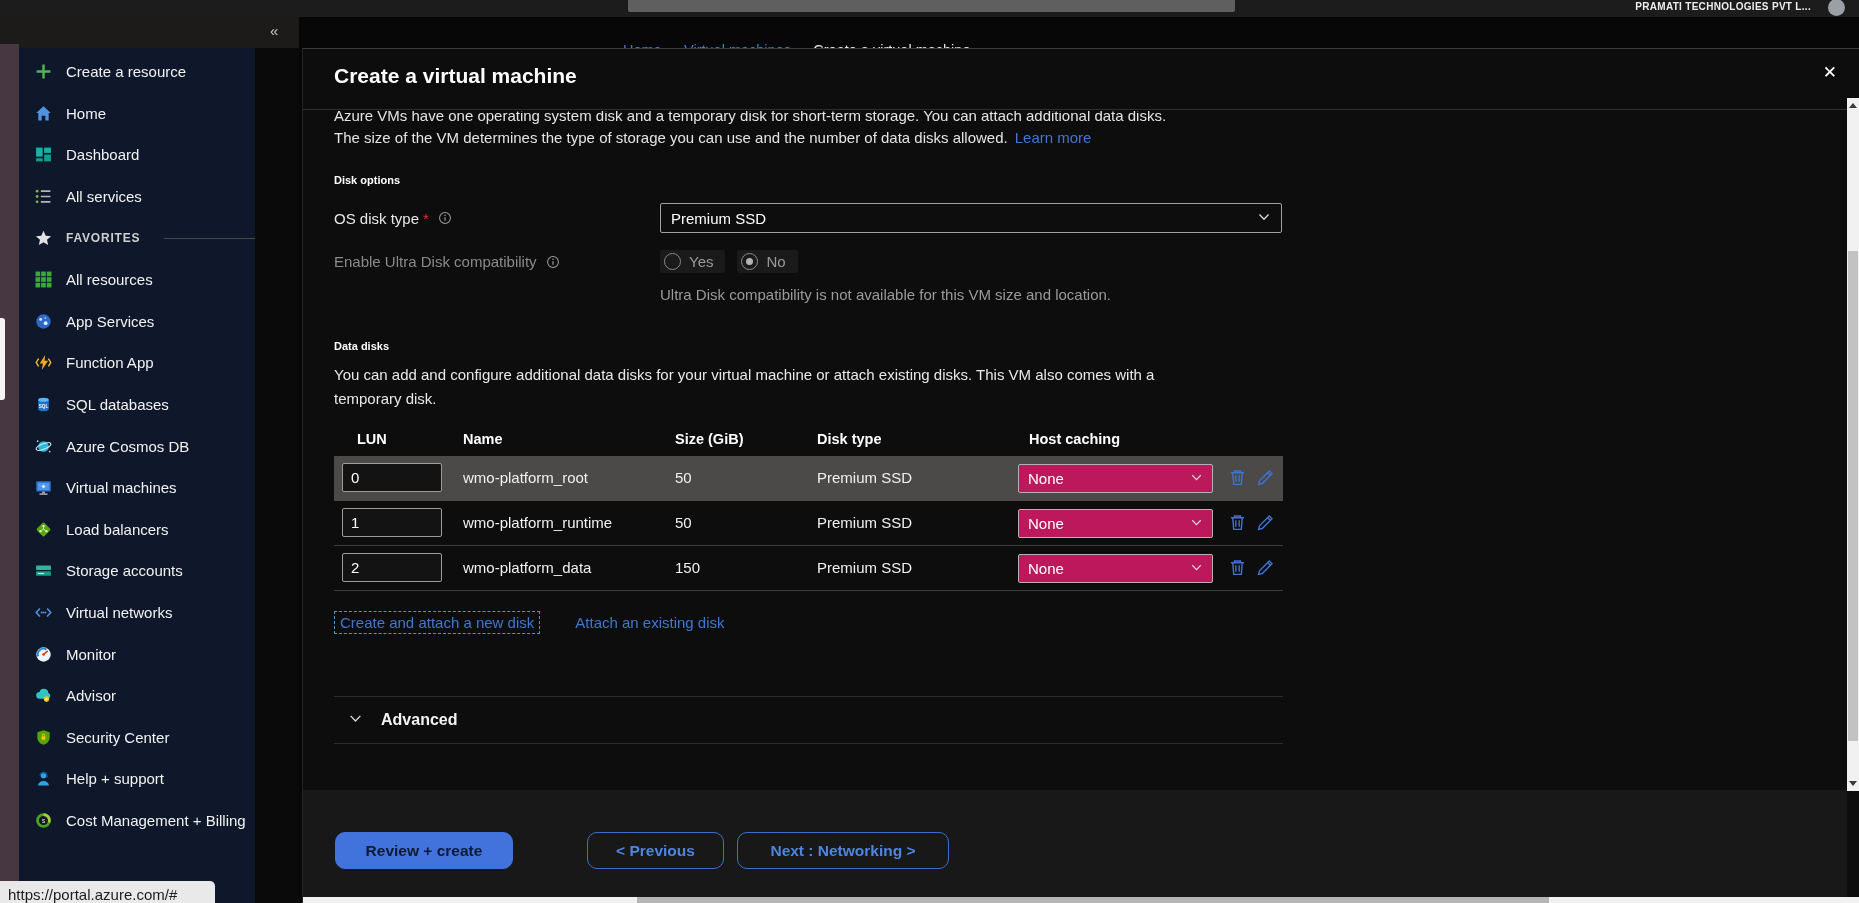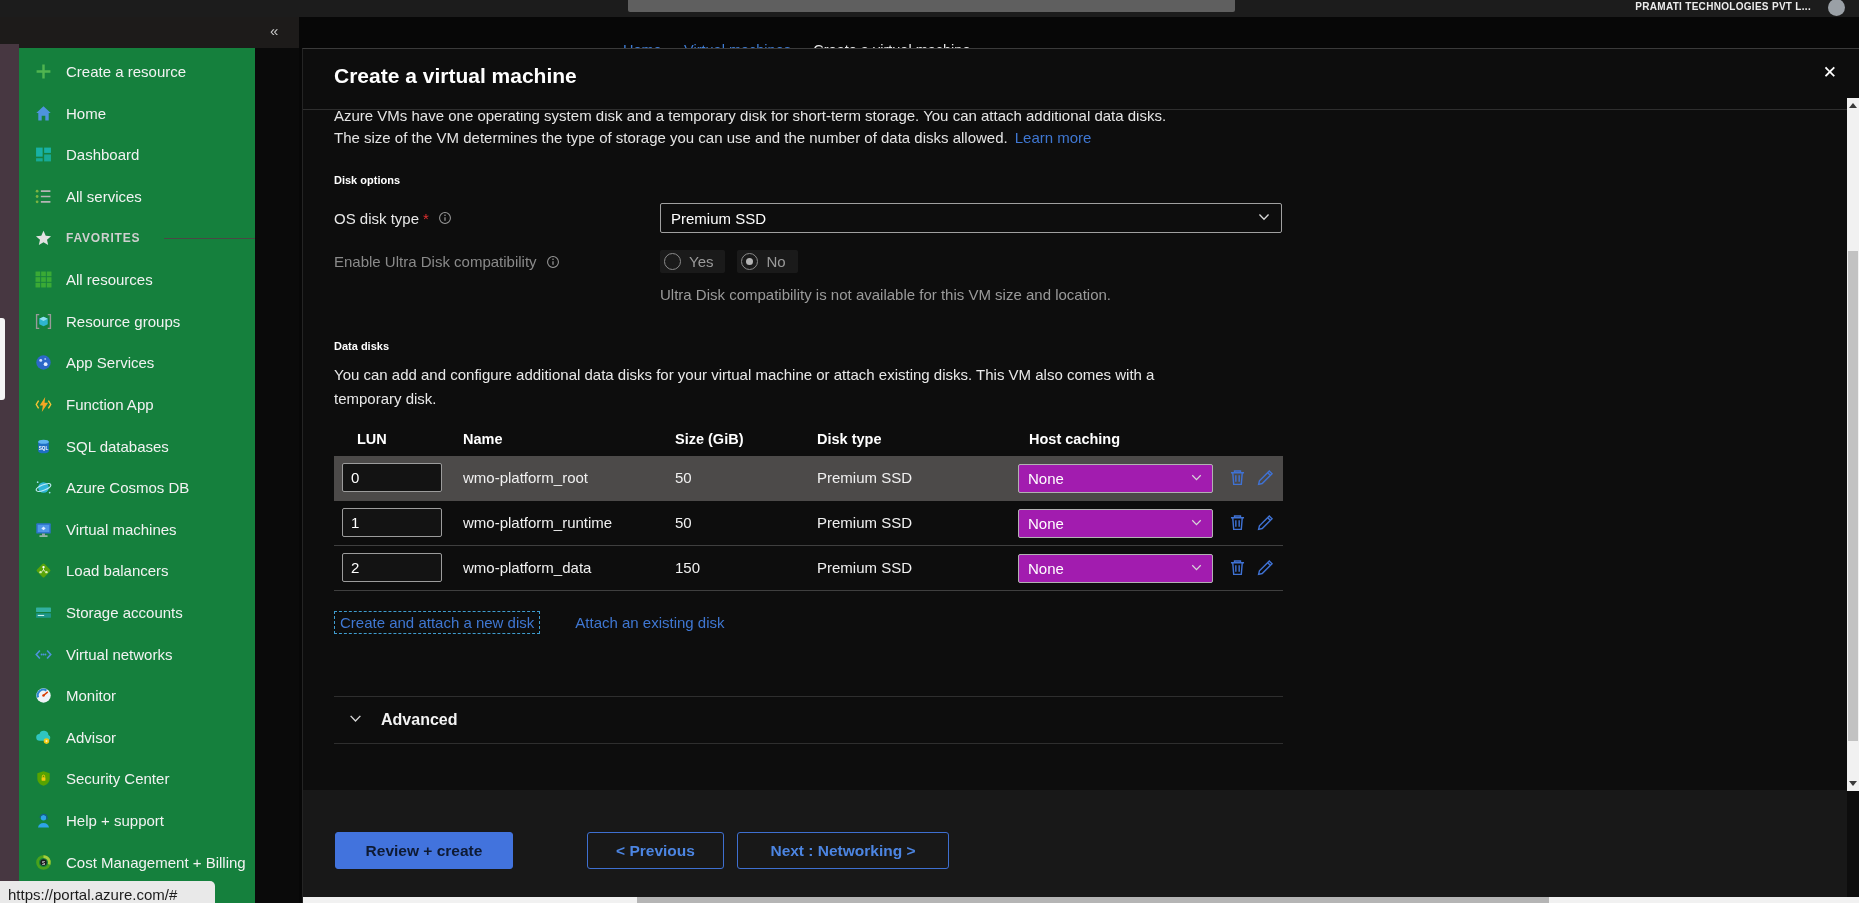--- a/index.html
+++ b/index.html
@@ -18,21 +18,21 @@
 
   
   #subband-left{position:absolute;left:0;top:17px;width:299px;height:31px;background:#1d1b1a;}
   #collapse-btn{position:absolute;left:270px;top:22px;color:#c8c8c8;font-size:15px;cursor:pointer;}
   #breadcrumb{position:absolute;left:324px;top:17px;height:31px;display:flex;align-items:center;gap:9px;font-size:14.5px;}
   .crumb-link{color:#3f7dd6;cursor:pointer;}
   .crumb-sep{color:#8a8a8a;font-size:13px;}
   .crumb-current{color:#e8e8e8;}
 
   
-  #sidebar{position:absolute;left:19px;top:48px;width:236px;bottom:0;background:#15803d;overflow:hidden;}
+  #sidebar{position:absolute;left:19px;top:48px;width:236px;bottom:0;background:#0f172a;overflow:hidden;}
   #sidebar-nav{padding-top:3px;}
   .side-item{height:41.6px;display:flex;align-items:center;padding-left:15px;gap:14px;color:#f2f2f2;font-size:15px;cursor:pointer;white-space:nowrap;}
   .side-icon{width:18px;height:18px;display:inline-flex;align-items:center;justify-content:center;flex:0 0 18px;}
   .side-icon svg{width:17px;height:17px;display:block;}
   .side-item.section{color:#cfcfcf;font-size:12px;font-weight:700;letter-spacing:.8px;cursor:default;}
   .fav-line{flex:1;height:1px;background:#4a4844;margin:0 0 0 10px;}
 
   
   #status-url{position:absolute;left:0;bottom:0;width:215px;height:22px;background:#e9e9e9;border-radius:0 5px 0 0;color:#1c1c1c;font-size:15px;line-height:21px;padding:3px 8px 0 8px;overflow:hidden;z-index:9;white-space:nowrap;}
 
@@ -68,37 +68,37 @@
   #disk-table{position:relative;width:949px;margin-top:13px;}
   .t-header{position:relative;height:30px;font-size:14.5px;font-weight:700;color:#fff;text-align:center;}
   .t-header span{position:absolute;top:5px;}
   .c-lun{left:23px;} .c-name{left:129px;} .c-size{left:341px;} .c-disk{left:483px;} .c-host{left:695px;}
   .t-row{position:relative;height:45px;}
   .t-row.hl{background:#4c4a49;}
   .t-row.lined{border-bottom:1px solid #3f3f3f;}
   .lun-input{position:absolute;left:8px;top:7px;width:100px;height:29px;background:#131313;border:1px solid #9c9c9c;border-radius:2px;color:#fff;font-size:15px;padding:0 8px;}
   .cell{position:absolute;top:13px;font-size:15px;color:#f0f0f0;}
   .cell.name{left:129px;} .cell.size{left:341px;} .cell.disk{left:483px;}
-  .host-select{position:absolute;left:684px;top:8px;width:195px;height:29px;border:1px solid #b2b2b2;border-radius:2px;background:#a21caf;display:flex;align-items:center;justify-content:space-between;padding:0 9px;color:#fff;font-size:15px;cursor:pointer;}
+  .host-select{position:absolute;left:684px;top:8px;width:195px;height:29px;border:1px solid #b2b2b2;border-radius:2px;background:#be185d;display:flex;align-items:center;justify-content:space-between;padding:0 9px;color:#fff;font-size:15px;cursor:pointer;}
   .host-select svg{width:13px;height:13px;}
   .row-icon{position:absolute;top:12px;width:20px;height:20px;cursor:pointer;}
   .row-icon svg{width:19px;height:19px;}
   .row-icon.trash{left:894px;} .row-icon.pencil{left:922px;}
 
   .links-row{margin-top:20px;display:flex;align-items:center;font-size:15px;}
   .create-link{border:1px dashed #3f9ccf;padding:2px 5px;color:#3f77d2;cursor:pointer;}
   .attach-link{margin-left:35px;color:#3f77d2;cursor:pointer;}
 
   .advanced{margin-top:62px;width:949px;height:48px;border-top:1px solid #2e2e2e;border-bottom:1px solid #2e2e2e;display:flex;align-items:center;padding-left:14px;gap:18px;cursor:pointer;}
   .advanced svg{width:15px;height:15px;}
   .advanced .adv-label{font-size:16px;font-weight:600;color:#f2f2f2;}
 
   
   #panel-footer{position:absolute;left:0;right:12px;bottom:6px;height:107px;background:#181818;}
-  .btn{position:absolute;top:42px;height:37px;border-radius:3px;font-size:15.5px;font-weight:600;display:flex;align-items:center;justify-content:center;cursor:pointer;}
+  .btn{position:absolute;top:42px;height:37px;border-radius:10px;font-size:15.5px;font-weight:600;display:flex;align-items:center;justify-content:center;cursor:pointer;}
   #btn-review{left:32px;width:178px;background:#4273dd;color:#0e1a33;border:1px solid #4273dd;}
   #btn-prev{left:284px;width:137px;background:transparent;border:1px solid #3e6fd0;color:#4c85e2;}
   #btn-next{left:434px;width:212px;background:transparent;border:1px solid #3e6fd0;color:#4c85e2;}
 
   
   #v-scroll{position:absolute;right:0;top:49px;width:12px;height:693px;background:#f1f1f1;}
   #v-thumb{position:absolute;left:1px;top:153px;width:10px;height:490px;background:#c2c2c2;}
   .arr{position:absolute;left:2px;width:0;height:0;border-left:4px solid transparent;border-right:4px solid transparent;}
   #v-up{top:5px;border-bottom:5px solid #3a3a3a;}
   #v-down{bottom:5px;border-top:5px solid #3a3a3a;}
@@ -188,31 +188,20 @@
                 <rect x=".5" y="5.8" width="4.4" height="4.4"></rect>
                 <rect x="5.8" y="5.8" width="4.4" height="4.4"></rect>
                 <rect x="11.1" y="5.8" width="4.4" height="4.4"></rect>
                 <rect x=".5" y="11.1" width="4.4" height="4.4"></rect>
                 <rect x="5.8" y="11.1" width="4.4" height="4.4"></rect>
                 <rect x="11.1" y="11.1" width="4.4" height="4.4"></rect>
               </g>
             </svg>
           </span>
           <span class="side-label">All resources</span>
-        </div>
-        <div class="side-item">
-          <span class="side-icon">
-            <svg viewBox="0 0 16 16">
-              <path d="M4 1.5H1.5v13H4" stroke="#9a9a9a" fill="none" stroke-width="1.3"></path>
-              <path d="M12 1.5h2.5v13H12" stroke="#9a9a9a" fill="none" stroke-width="1.3"></path>
-              <path d="M8 3.5 12 5.5v5L8 12.5 4 10.5v-5z" fill="#2eb5cf"></path>
-              <path d="M8 3.5 12 5.5 8 7.5 4 5.5z" fill="#8fe0ef"></path>
-            </svg>
-          </span>
-          <span class="side-label">Resource groups</span>
         </div>
         <div class="side-item">
           <span class="side-icon">
             <svg viewBox="0 0 16 16">
               <circle cx="8" cy="8" r="6.8" fill="#2c68c8"></circle>
               <circle cx="5.4" cy="6" r="1.4" fill="#cfe3ff"></circle>
               <circle cx="10" cy="9.6" r="1.8" fill="#e8f1ff"></circle>
               <circle cx="9.6" cy="4.7" r=".9" fill="#9cc1f0"></circle>
             </svg>
           </span>

